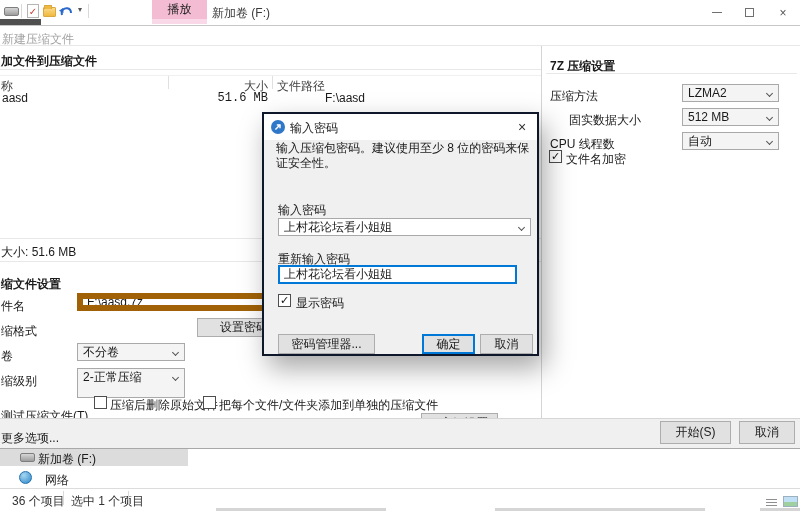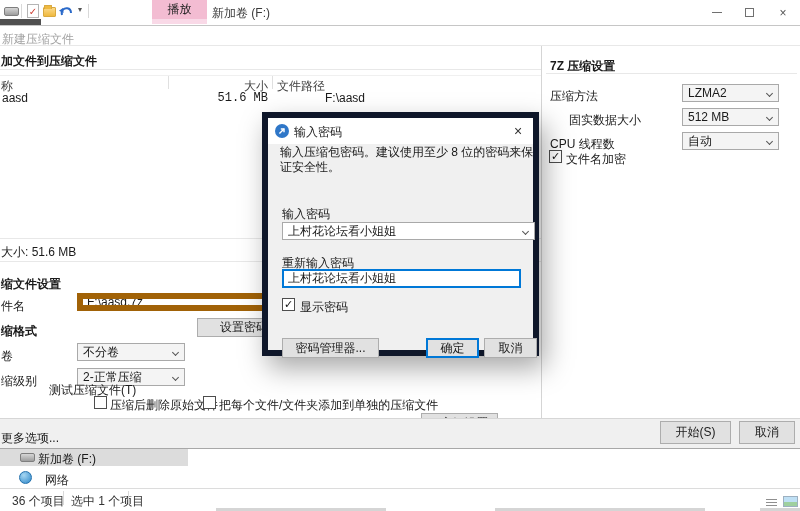--- a/index.html
+++ b/index.html
@@ -39,21 +39,21 @@
   .doc-ic { position:absolute; left:27px; top:4px; width:12px; height:14px; background:#fff; border:1px solid #b5b5b5; color:#cc3b2f; font-size:10px; line-height:13px; text-align:center; }
   .folder-ic { position:absolute; left:43px; top:7px; width:13px; height:10px; background:linear-gradient(#fbd98a,#efb93f); border:1px solid #d9a93f; border-radius:1px; }
   .folder-ic:before { content:""; position:absolute; left:0; top:-3px; width:6px; height:3px; background:#efb93f; border:1px solid #d9a93f; border-bottom:none; border-radius:1px 1px 0 0; }
 
   
   .bz-top-edge { position:absolute; left:0; top:25px; width:800px; height:1px; background:#c6c6c6; }
   .bz-bottom-edge { position:absolute; left:0; top:448px; width:800px; height:1px; background:#a8a8a8; }
   .bz-footer { position:absolute; left:0; top:418px; width:800px; height:30px; background:#f0f0f0; border-top:1px solid #d6d6d6; }
 
   
-  .dialog { position:absolute; left:262px; top:112px; width:277px; height:244px; background:#f0f0f0; border:6px solid #0f172a; box-shadow:6px 12px 26px rgba(0,0,0,.35); }
+  .dialog { position:absolute; left:262px; top:112px; width:277px; height:244px; background:#f0f0f0; border:2px solid #0f172a; box-shadow:6px 12px 26px rgba(0,0,0,.35); }
   .dlg-title { position:absolute; left:0; top:0; width:100%; height:26px; background:#fff; }
   .dlg-close { position:absolute; right:6px; top:4px; width:18px; height:18px; display:flex; align-items:center; justify-content:center; color:#333; font-size:14px; }
 
   
   .tree-sel { position:absolute; left:0; top:449px; width:188px; height:17px; background:#dcdcdc; }
   .globe-ic { position:absolute; width:13px; height:13px; border-radius:50%; background:radial-gradient(circle at 35% 30%, #a6d6f2, #2f88c9); border:1px solid #2371ad; }
   .status-vline { position:absolute; width:1px; height:14px; background:#d9d9d9; top:491px; }
   .viewic-list { position:absolute; left:766px; top:499px; width:11px; height:1px; background:#8f8f8f; box-shadow:0 3px 0 #8f8f8f, 0 6px 0 #8f8f8f; }
   .viewic-pic { position:absolute; left:783px; top:496px; width:15px; height:11px; border:1px solid #9db0c0; background:linear-gradient(#bfe0f5 0 55%, #9fd09f 55% 100%); }
   .task-sliver { position:absolute; height:3px; top:508px; background:#d5d5d5; }
@@ -118,42 +118,42 @@
 
   <div class="hline" style="left:0;top:238px;width:541px;"></div>
   <span class="abs" style="left:1px;top:244px;">大小: 51.6 MB</span>
   <div class="hline" style="left:0;top:261px;width:541px;"></div>
 
   <span class="abs bold" style="left:1px;top:276px;">缩文件设置</span>
 
   <span class="abs" style="left:1px;top:298px;">件名</span>
   <input class="txt" style="left: 77px; top: 293px; width: 343px; height: 18px;" value="F:\aasd.7z">
 
-  <span class="abs" style="left:1px;top:323px;font-weight:bold;">缩格式</span>
+  <span class="abs" style="left:1px;top:323px;">缩格式</span>
   <button class="btn" style="left:197px;top:318px;width:120px;height:19px;">
       <span>设置密码(P)...</span>
     </button>
 
   <span class="abs" style="left:1px;top:348px;">卷</span>
   <div class="combo gray-combo" style="left:77px;top:343px;width:108px;height:18px;">
     <span>不分卷</span>
     <span class="chev"></span>
   </div>
 
   <span class="abs" style="left:1px;top:373px;">缩级别</span>
-  <div class="combo gray-combo" style="left:77px;top:368px;width:108px;height:18px;">
+  <div class="combo gray-combo" style="left:77px;top:368px;width:108px;height:30px;">
     <span>2-正常压缩</span>
     <span class="chev"></span>
   </div>
 
   <button class="btn" style="left:421px;top:369px;width:77px;height:21px;margin-top:44px;">
       <span>« 高级设置</span>
     </button>
 
-  <span class="abs" style="left:1px;top:382px;padding-left:48px;">测试压缩文件(T)</span>
+  <span class="abs" style="left:1px;top:408px;">测试压缩文件(T)</span>
   <span class="cb" style="left:94px;top:396px;"></span>
   <span class="abs" style="left:110px;top:397px;">压缩后删除原始文件</span>
   <span class="cb" style="left:203px;top:396px;"></span>
   <span class="abs" style="left:219px;top:397px;">把每个文件/文件夹添加到单独的压缩文件</span>
 
   <div class="vline" style="left:541px;top:46px;height:372px;background:#d5d5d5;"></div>
 
   <span class="abs bold" style="left:550px;top:58px;">7Z 压缩设置</span>
   <div class="hline" style="left:546px;top:73px;width:251px;"></div>
 

